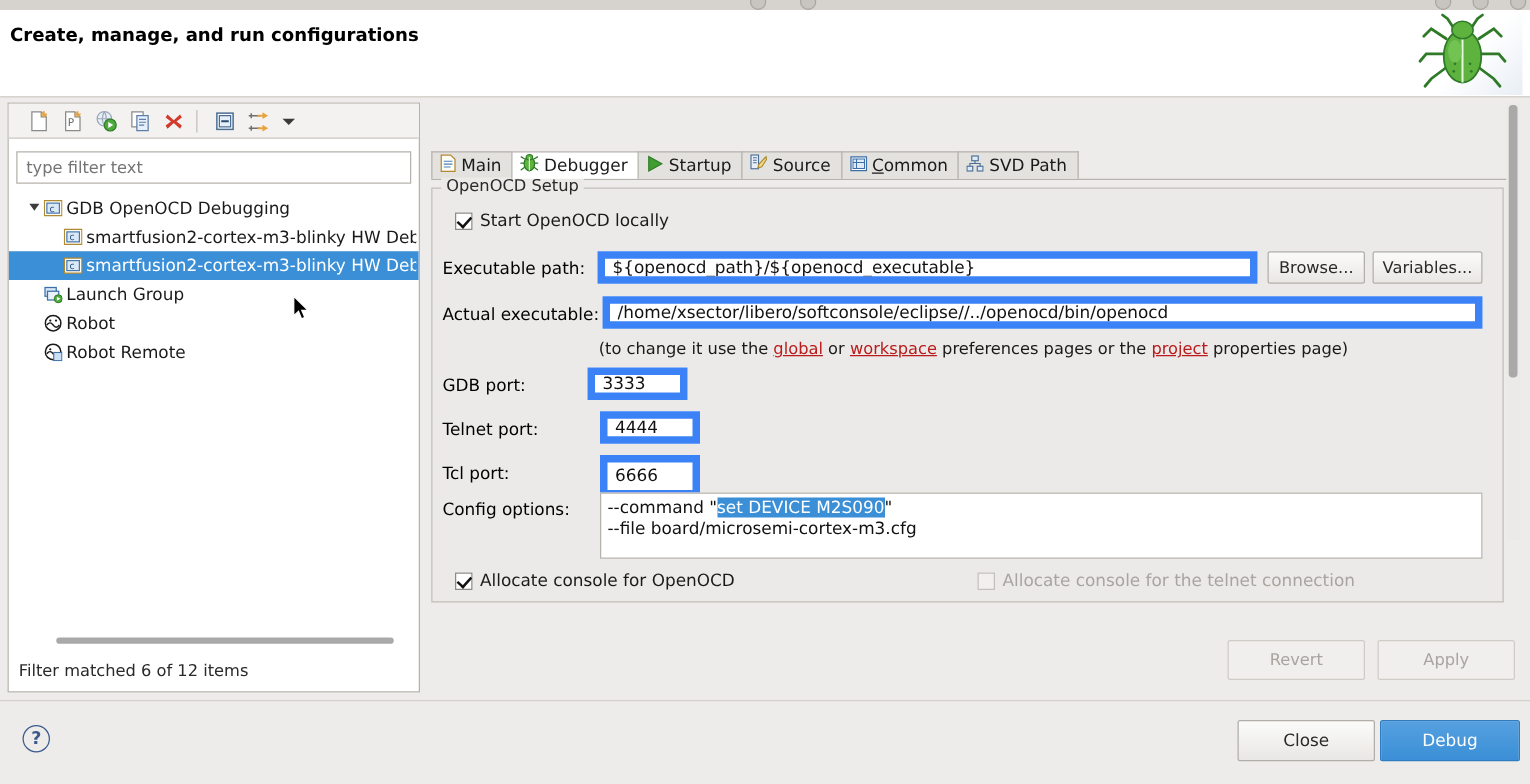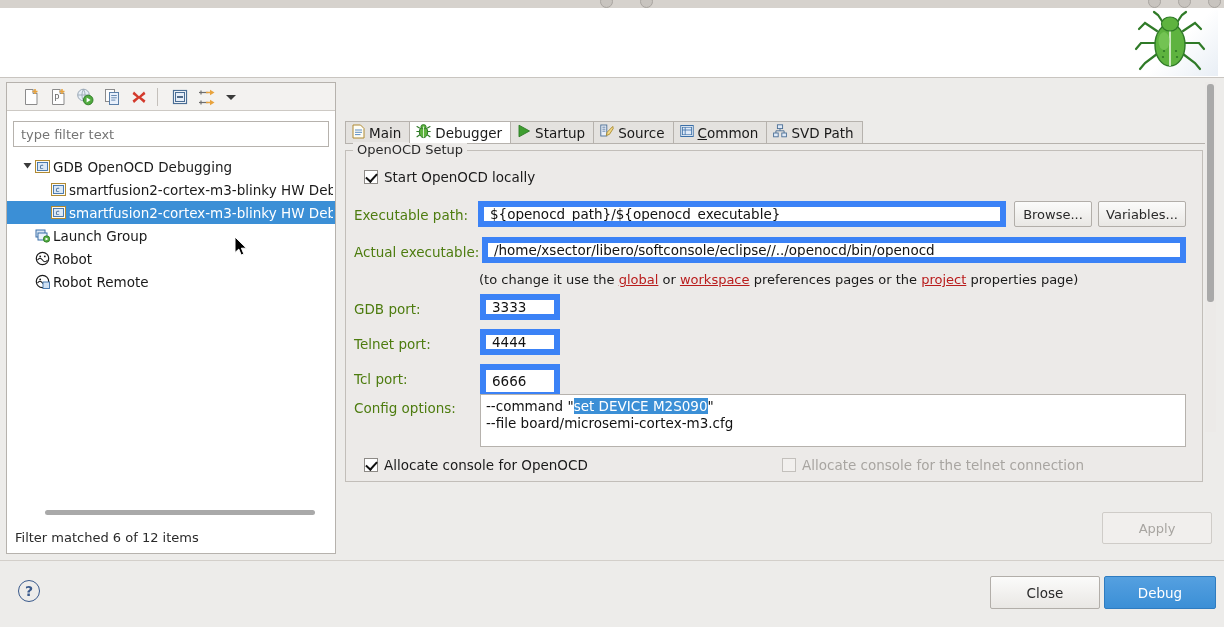--- a/index.html
+++ b/index.html
@@ -124,21 +124,21 @@
 
   .group {
     position: absolute; left: 5px; top: 68px; width: 858px; height: 332px;
     border: 1px solid #c2beb9; background: #eceae8;
   }
   .group-legend {
     position: absolute; left: 7px; top: -9px;
     background: #eceae8; padding: 0 4px; font-size: 13px; color: #2a2a2a;
   }
 
-  .lbl { position: absolute; font-size: 13.5px; color: #4d7c0f; }
+  .lbl { position: absolute; font-size: 13.5px; color: #000000; }
   .tfield {
     position: absolute; border: 6px solid #3b82f6; background: #fff;
     font-size: 13.5px; color: #111; padding: 0 6px; outline: none;
     font-family: "DejaVu Sans", "Liberation Sans", sans-serif;
   }
   .btn {
     position: absolute; background: linear-gradient(#fbfbfa,#e9e7e4);
     border: 1px solid #b2aea9; border-radius: 2px;
     font-size: 13px; color: #2a2a2a; cursor: default;
     font-family: "DejaVu Sans", "Liberation Sans", sans-serif;
@@ -204,20 +204,21 @@
 
   <div class="titlebar-sliver">
     <div class="tb-dot" style="left:600px"></div>
     <div class="tb-dot" style="left:640px"></div>
     <div class="tb-dot" style="left:1148px"></div>
     <div class="tb-dot" style="left:1178px"></div>
     <div class="tb-dot" style="left:1208px"></div>
   </div>
 
   <div class="header">
+    <div class="header-title">Create, manage, and run configurations</div>
     <div class="bug-badge">
       <svg width="96" height="66" viewBox="0 0 96 66">
         <g transform="translate(48,33)">
 
           <g stroke="#2f7a27" stroke-width="2.2" fill="none" stroke-linecap="round">
             <path d="M-13,-12 L-25,-20 L-31,-14"></path>
             <path d="M-15,0 L-29,0 L-34,6"></path>
             <path d="M-13,11 L-25,20 L-30,26"></path>
             <path d="M13,-12 L25,-20 L31,-14"></path>
             <path d="M15,0 L29,0 L34,6"></path>
@@ -472,21 +473,21 @@
       <div class="btn" style="left:752px; top:50px; width:88px; height:26px; display:flex; align-items:center; justify-content:center;">Variables...</div>
 
       <div class="lbl" style="left:8px; top:93px;">Actual executable:</div>
       <input class="tfield" style="left: 136px; top: 86px; width: 704px; height: 26px;" type="text" readonly="" value="/home/xsector/libero/softconsole/eclipse//../openocd/bin/openocd">
 
       <div class="hint" style="left:133px; top:121px;">
         <span>(to change it use the </span><a>global</a><span> or </span><a>workspace</a><span> preferences pages or the </span><a>project</a><span> properties page)</span>
       </div>
 
       <div class="lbl" style="left:8px; top:150px;">GDB port:</div>
-      <input class="tfield" style="left: 134px; top: 143px; width: 80px; height: 26px;" type="text" value="3333">
+      <input class="tfield" style="left: 124px; top: 143px; width: 80px; height: 26px;" type="text" value="3333">
 
       <div class="lbl" style="left:8px; top:185px;">Telnet port:</div>
       <input class="tfield" style="left: 134px; top: 178px; width: 80px; height: 26px;" type="text" value="4444">
 
       <div class="lbl" style="left:8px; top:220px;">Tcl port:</div>
       <input class="tfield" style="left: 134px; top: 213px; width: 80px; height: 34px;" type="text" value="6666">
 
       <div class="lbl" style="left:8px; top:249px;">Config options:</div>
       <div class="cfgbox" style="left:134px; top:243px; width:706px; height:53px;"><span>--command "</span><span class="sel">set DEVICE M2S090</span><span>"</span>
 <span>--file board/microsemi-cortex-m3.cfg</span></div>
@@ -498,20 +499,21 @@
       <div class="cbrow disabled" style="left:436px; top:306px;">
         <span class="cbox disabled"></span>
         <span class="cbtext">Allocate console for the telnet connection</span>
       </div>
     </div>
 
     <div class="vscroll-track">
       <div class="vscroll-thumb"></div>
     </div>
 
+    <div class="btn disabled" style="left:642px; top:430px; width:110px; height:32px; display:flex; align-items:center; justify-content:center;">Revert</div>
     <div class="btn disabled" style="left:762px; top:430px; width:110px; height:32px; display:flex; align-items:center; justify-content:center;">Apply</div>
   </div>
 
   <div class="footer-sep"></div>
   <div class="help-icon">?</div>
 
   <div class="btn" style="left:990px; top:576px; width:110px; height:33px; display:flex; align-items:center; justify-content:center; font-size:13.5px;">Close</div>
   <div class="btn primary" style="left:1104px; top:576px; width:112px; height:33px; display:flex; align-items:center; justify-content:center; font-size:13.5px;">Debug</div>
 
   <div class="cursor">

